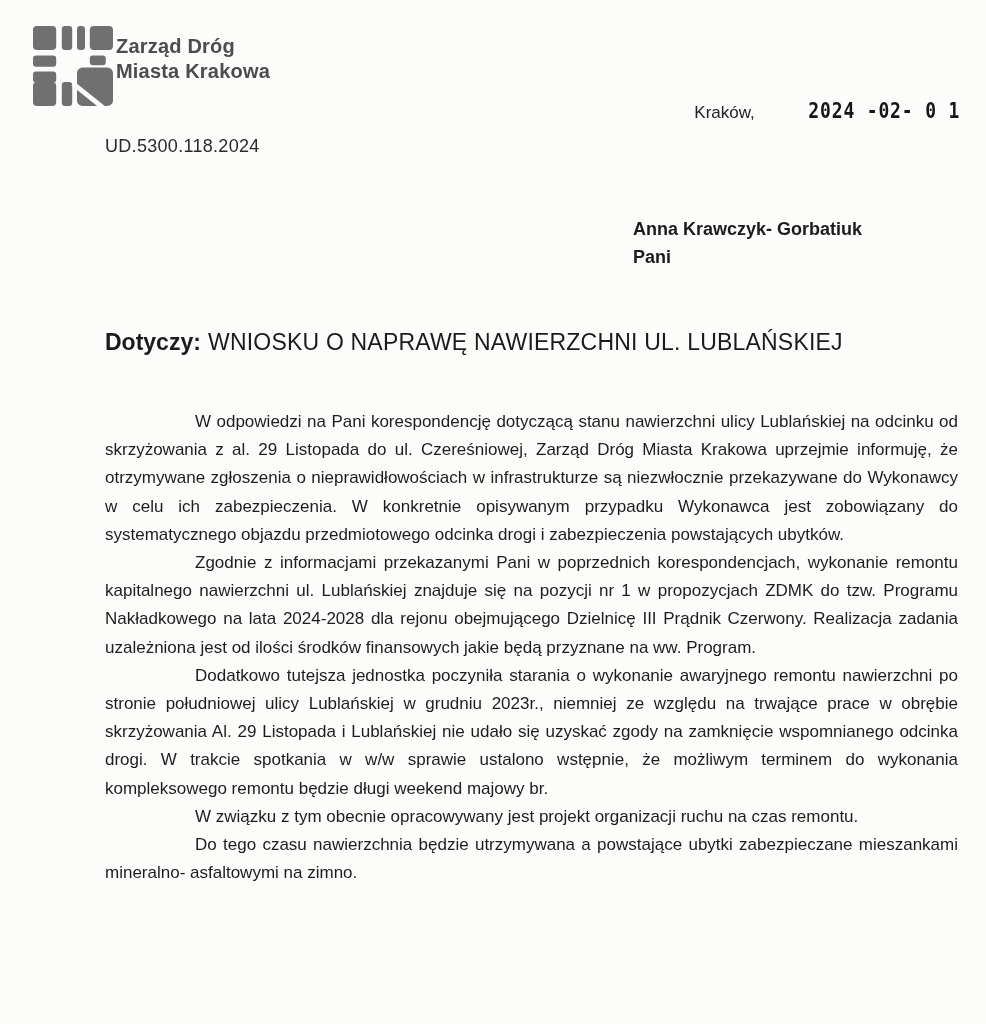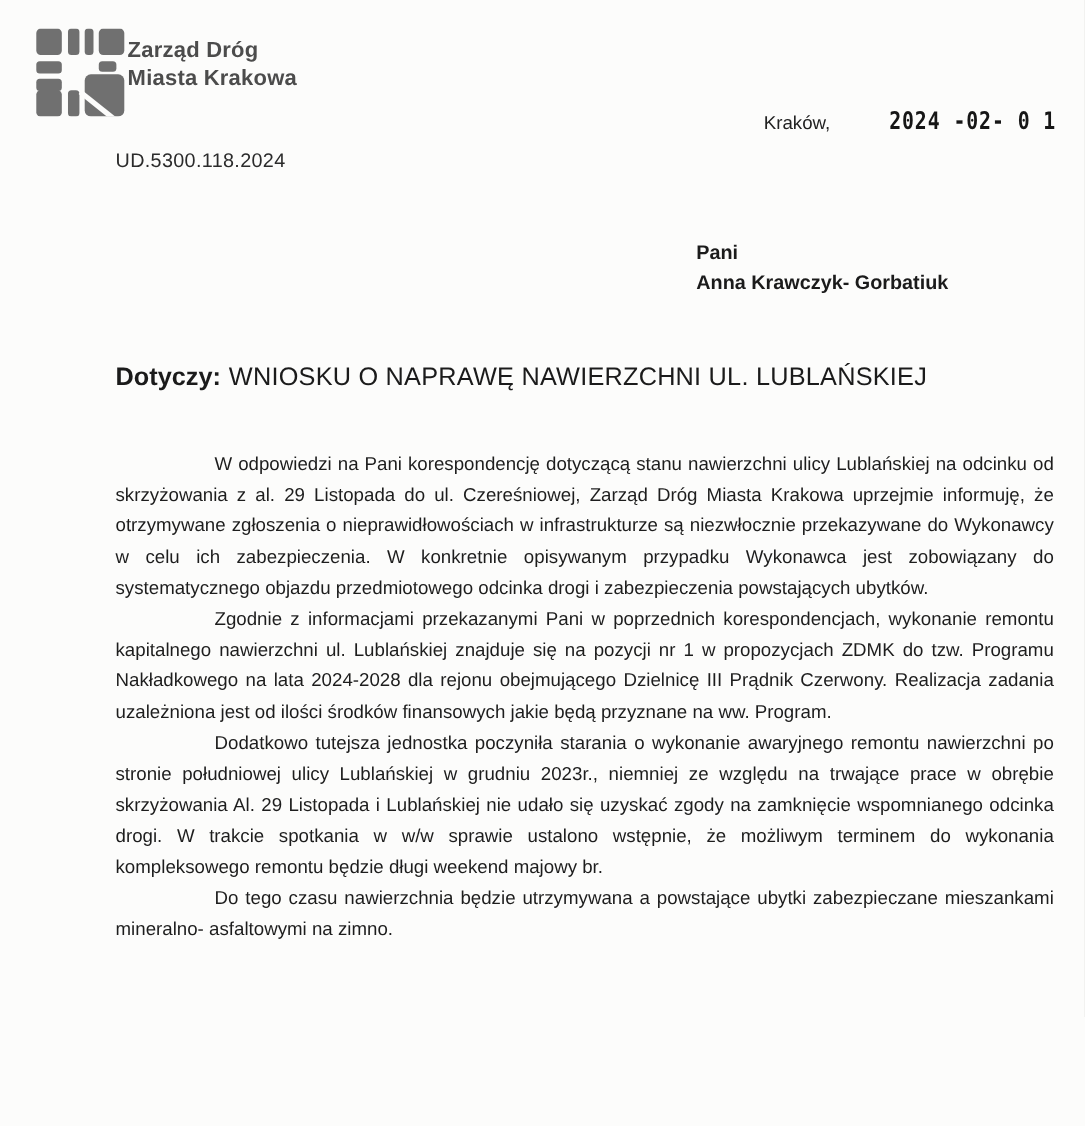--- a/index.html
+++ b/index.html
@@ -136,29 +136,30 @@
     </div>
     <div class="dateline">
       <span class="place">Kraków,</span>
       <span class="date-stamp">2024 -02- 0 1</span>
     </div>
   </div>
 
   <div class="reference">UD.5300.118.2024</div>
 
   <div class="recipient">
+    <div>Anna Krawczyk- Gorbatiuk</div>
     <div>Pani</div>
-    <div>Anna Krawczyk- Gorbatiuk</div>
   </div>
 
   <div class="subject">
     <span class="subject-label">Dotyczy:</span>
     <span class="subject-text">WNIOSKU O NAPRAWĘ NAWIERZCHNI UL. LUBLAŃSKIEJ</span>
   </div>
 
   <div class="body-text">
     <p>W odpowiedzi na Pani korespondencję dotyczącą stanu nawierzchni ulicy Lublańskiej na odcinku od skrzyżowania z al. 29 Listopada do ul. Czereśniowej, Zarząd Dróg Miasta Krakowa uprzejmie informuję, że otrzymywane zgłoszenia o nieprawidłowościach w infrastrukturze są niezwłocznie przekazywane do Wykonawcy w celu ich zabezpieczenia. W konkretnie opisywanym przypadku Wykonawca jest zobowiązany do systematycznego objazdu przedmiotowego odcinka drogi i zabezpieczenia powstających ubytków.</p>
     <p>Zgodnie z informacjami przekazanymi Pani w poprzednich korespondencjach, wykonanie remontu kapitalnego nawierzchni ul. Lublańskiej znajduje się na pozycji nr 1 w propozycjach ZDMK do tzw. Programu Nakładkowego na lata 2024-2028 dla rejonu obejmującego Dzielnicę III Prądnik Czerwony. Realizacja zadania uzależniona jest od ilości środków finansowych jakie będą przyznane na ww. Program.</p>
     <p>Dodatkowo tutejsza jednostka poczyniła starania o wykonanie awaryjnego remontu nawierzchni po stronie południowej ulicy Lublańskiej w grudniu 2023r., niemniej ze względu na trwające prace w obrębie skrzyżowania Al. 29 Listopada i Lublańskiej nie udało się uzyskać zgody na zamknięcie wspomnianego odcinka drogi. W trakcie spotkania w w/w sprawie ustalono wstępnie, że możliwym terminem do wykonania kompleksowego remontu będzie długi weekend majowy br.</p>
+    <p>W związku z tym obecnie opracowywany jest projekt organizacji ruchu na czas remontu.</p>
     <p>Do tego czasu nawierzchnia będzie utrzymywana a powstające ubytki zabezpieczane mieszankami mineralno- asfaltowymi na zimno.</p>
   </div>
 
 </div>
 
 </body></html>

